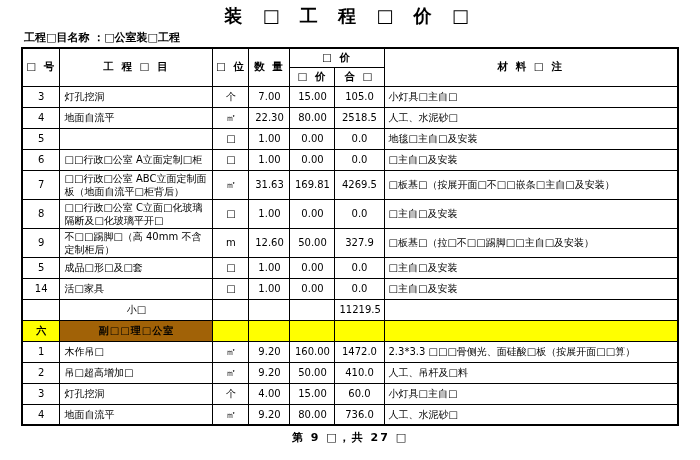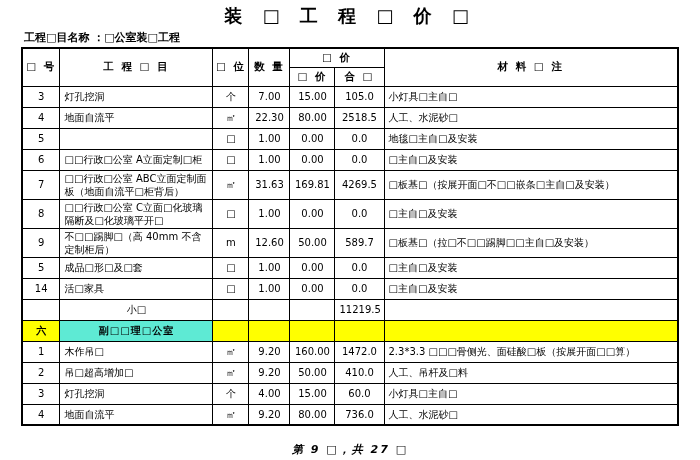--- a/index.html
+++ b/index.html
@@ -61,22 +61,21 @@
   .c-item, .c-remark { text-align: left; }
   .r-subtotal .c-item { text-align: center; }
   .r-section td { font-weight: bold; }
   .r-section .c-item { text-align: center; letter-spacing: 1px; }
   .thick-top td { border-top: 2px solid #000; }
   .footer {
     text-align: center;
     font-size: 11px;
     font-weight: bold;
     letter-spacing: 2px;
-    margin-top: 16px;
-    font-style: italic;
+    margin-top: 4px;
   }
 </style>
 </head>
 <body>
 
 <div class="page">
 
   <div class="title">装 □ 工 程 □ 价 □</div>
 
   <div class="meta">
@@ -161,21 +160,21 @@
           <td class="c-unit-price">0.00</td>
           <td class="c-total">0.0</td>
           <td class="c-remark">□主自□及安装</td>
         </tr>
         <tr class="r-item">
           <td class="c-no">9</td>
           <td class="c-item">不□□踢脚□（高 40mm 不含定制柜后）</td>
           <td class="c-unit">m</td>
           <td class="c-qty">12.60</td>
           <td class="c-unit-price">50.00</td>
-          <td class="c-total">589.7</td>
+          <td class="c-total">327.9</td>
           <td class="c-remark">□板基□（拉□不□□踢脚□□主自□及安装）</td>
         </tr>
         <tr class="r-item thick-top">
           <td class="c-no">5</td>
           <td class="c-item">成品□形□及□套</td>
           <td class="c-unit">□</td>
           <td class="c-qty">1.00</td>
           <td class="c-unit-price">0.00</td>
           <td class="c-total">0.0</td>
           <td class="c-remark">□主自□及安装</td>
@@ -193,21 +192,21 @@
           <td class="c-no"></td>
           <td class="c-item">小□</td>
           <td class="c-unit"></td>
           <td class="c-qty"></td>
           <td class="c-unit-price"></td>
           <td class="c-total">11219.5</td>
           <td class="c-remark"></td>
         </tr>
         <tr class="r-section thick-top" style="background: rgb(255, 255, 0);">
           <td class="c-no" style="background: rgb(255, 255, 0);">六</td>
-          <td class="c-item" style="background: #5eead4;">副□□理□公室</td>
+          <td class="c-item" style="background: #a16207;">副□□理□公室</td>
           <td class="c-unit" style="background: rgb(255, 255, 0);"></td>
           <td class="c-qty" style="background: rgb(255, 255, 0);"></td>
           <td class="c-unit-price" style="background: rgb(255, 255, 0);"></td>
           <td class="c-total" style="background: rgb(255, 255, 0);"></td>
           <td class="c-remark" style="background: rgb(255, 255, 0);"></td>
         </tr>
         <tr class="r-item thick-top">
           <td class="c-no">1</td>
           <td class="c-item">木作吊□</td>
           <td class="c-unit">㎡</td>

